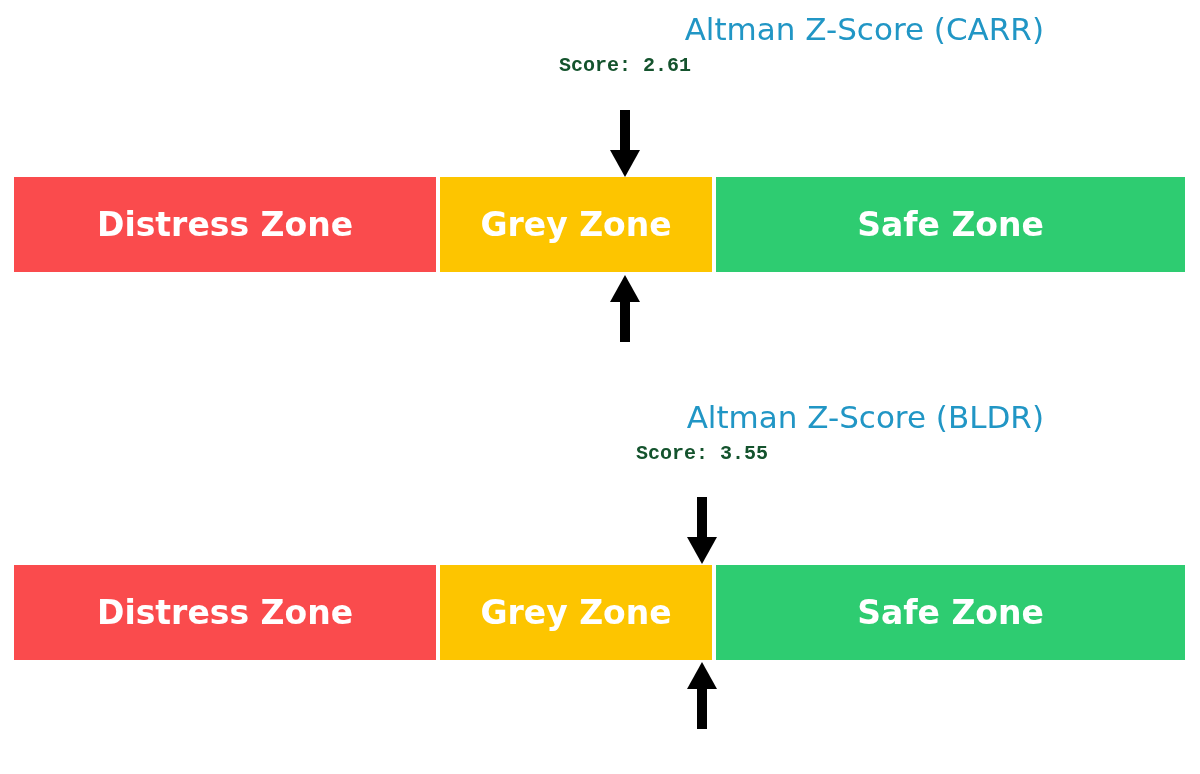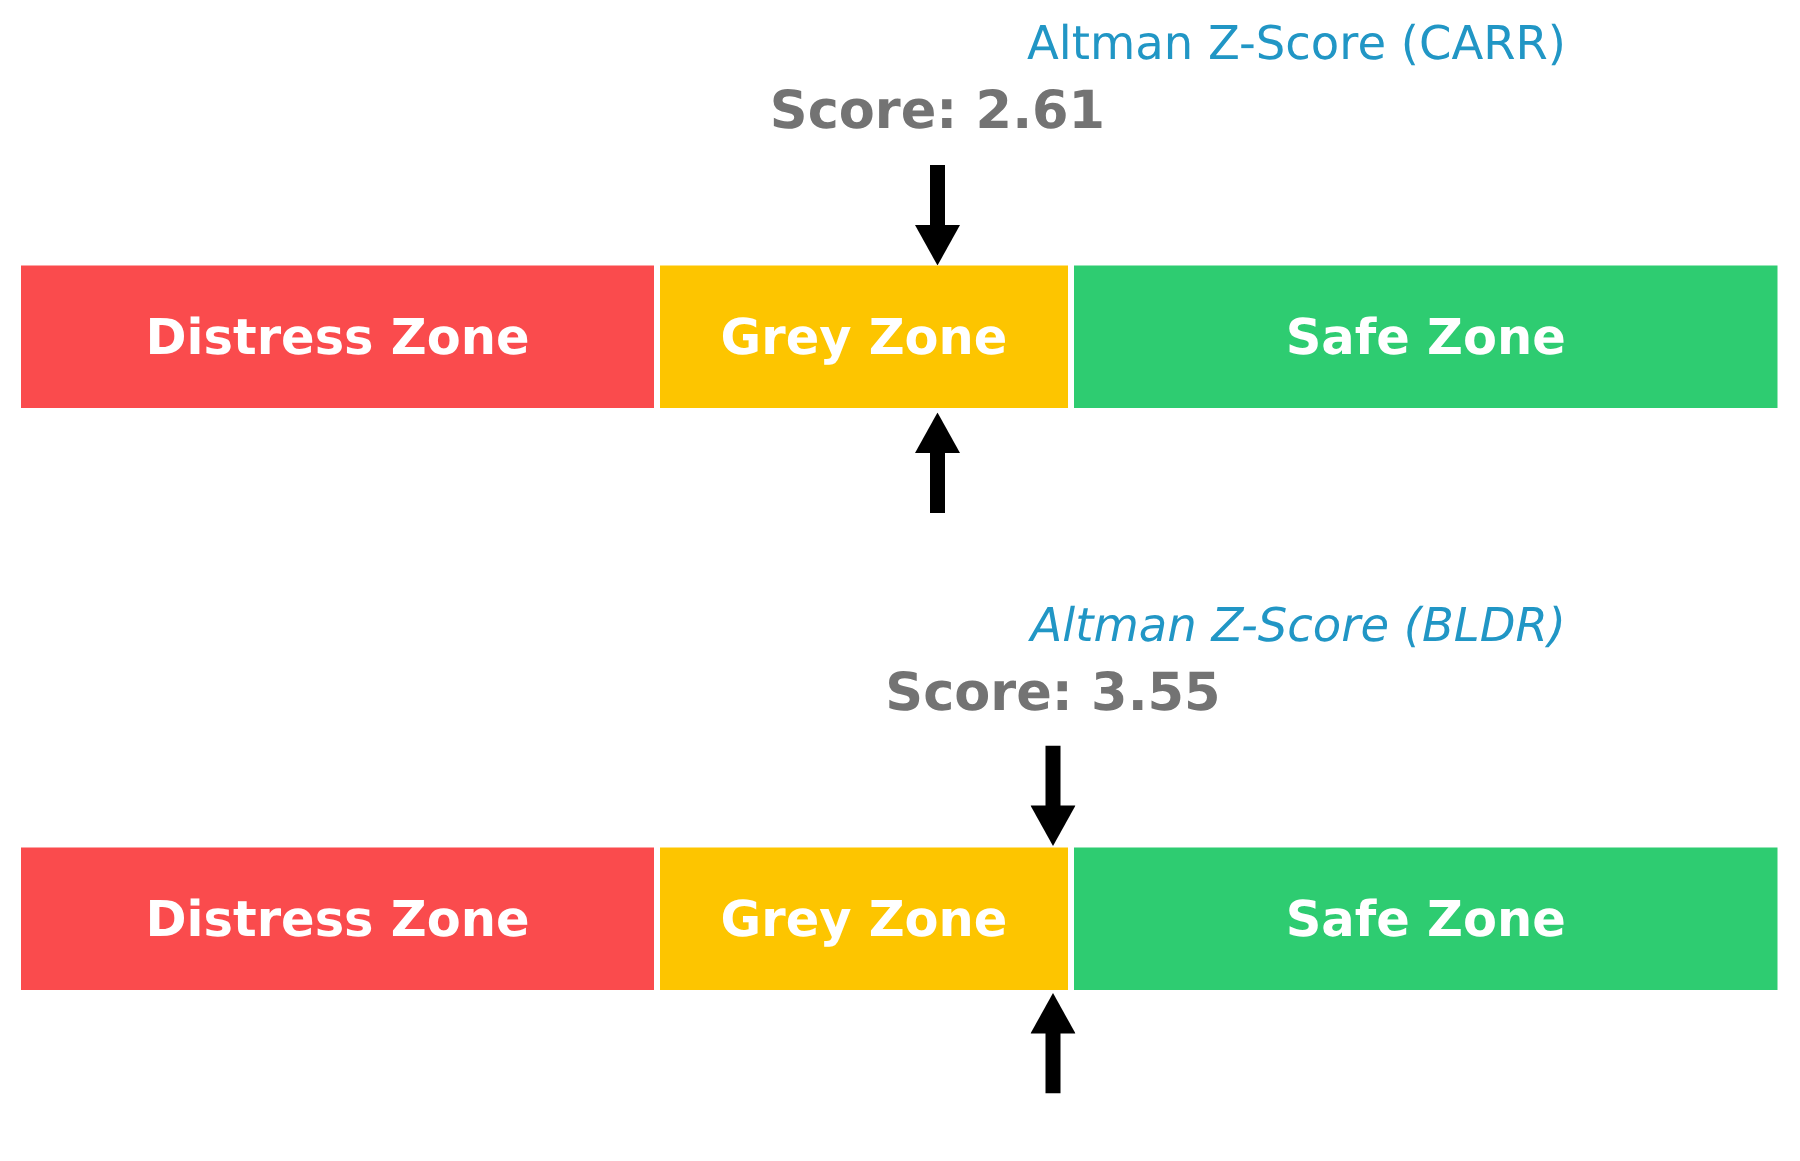--- a/index.html
+++ b/index.html
@@ -14,23 +14,24 @@
   .chart-title {
     position: absolute; left: 0; width: 1044px;
     text-align: right;
     font-size: 31px; font-weight: 400;
     color: #2196C5;
     white-space: nowrap;
   }
   .score-label {
     position: absolute;
     transform: translateX(-50%);
-    font-size: 35px; font-weight: 700;
-    color: #737373;
+    font-size: 20px; font-weight: 700;
+    color: #14532d;
     white-space: nowrap;
+    font-family: Liberation Mono, monospace;
   }
   .zone-bar {
     position: absolute; left: 0; width: 1200px; height: 110px;
   }
   .zone {
     position: absolute; top: 0; height: 95px;
     display: flex; align-items: center; justify-content: center;
   }
   .zone-label {
     font-size: 33px; font-weight: 700; color: #ffffff;
@@ -41,21 +42,21 @@
     transform: translateX(-50%);
     width: 30px; height: 67px;
   }
   
   .c0 .chart-title { top: 11px; }
   .c0 .score-label { top: 54px; }
   .c0 .arrow-down  { top: 110px; }
   .c0 .zone-bar    { top: 177px; }
   .c0 .arrow-up    { top: 275px; }
   
-  .c1 .chart-title { top: 399px; font-style: italic; }
+  .c1 .chart-title { top: 399px; }
   .c1 .score-label { top: 442px; }
   .c1 .arrow-down  { top: 497px; }
   .c1 .zone-bar    { top: 565px; }
   .c1 .arrow-up    { top: 662px; }
 </style>
 </head>
 <body>
 
 <div class="page">
 

